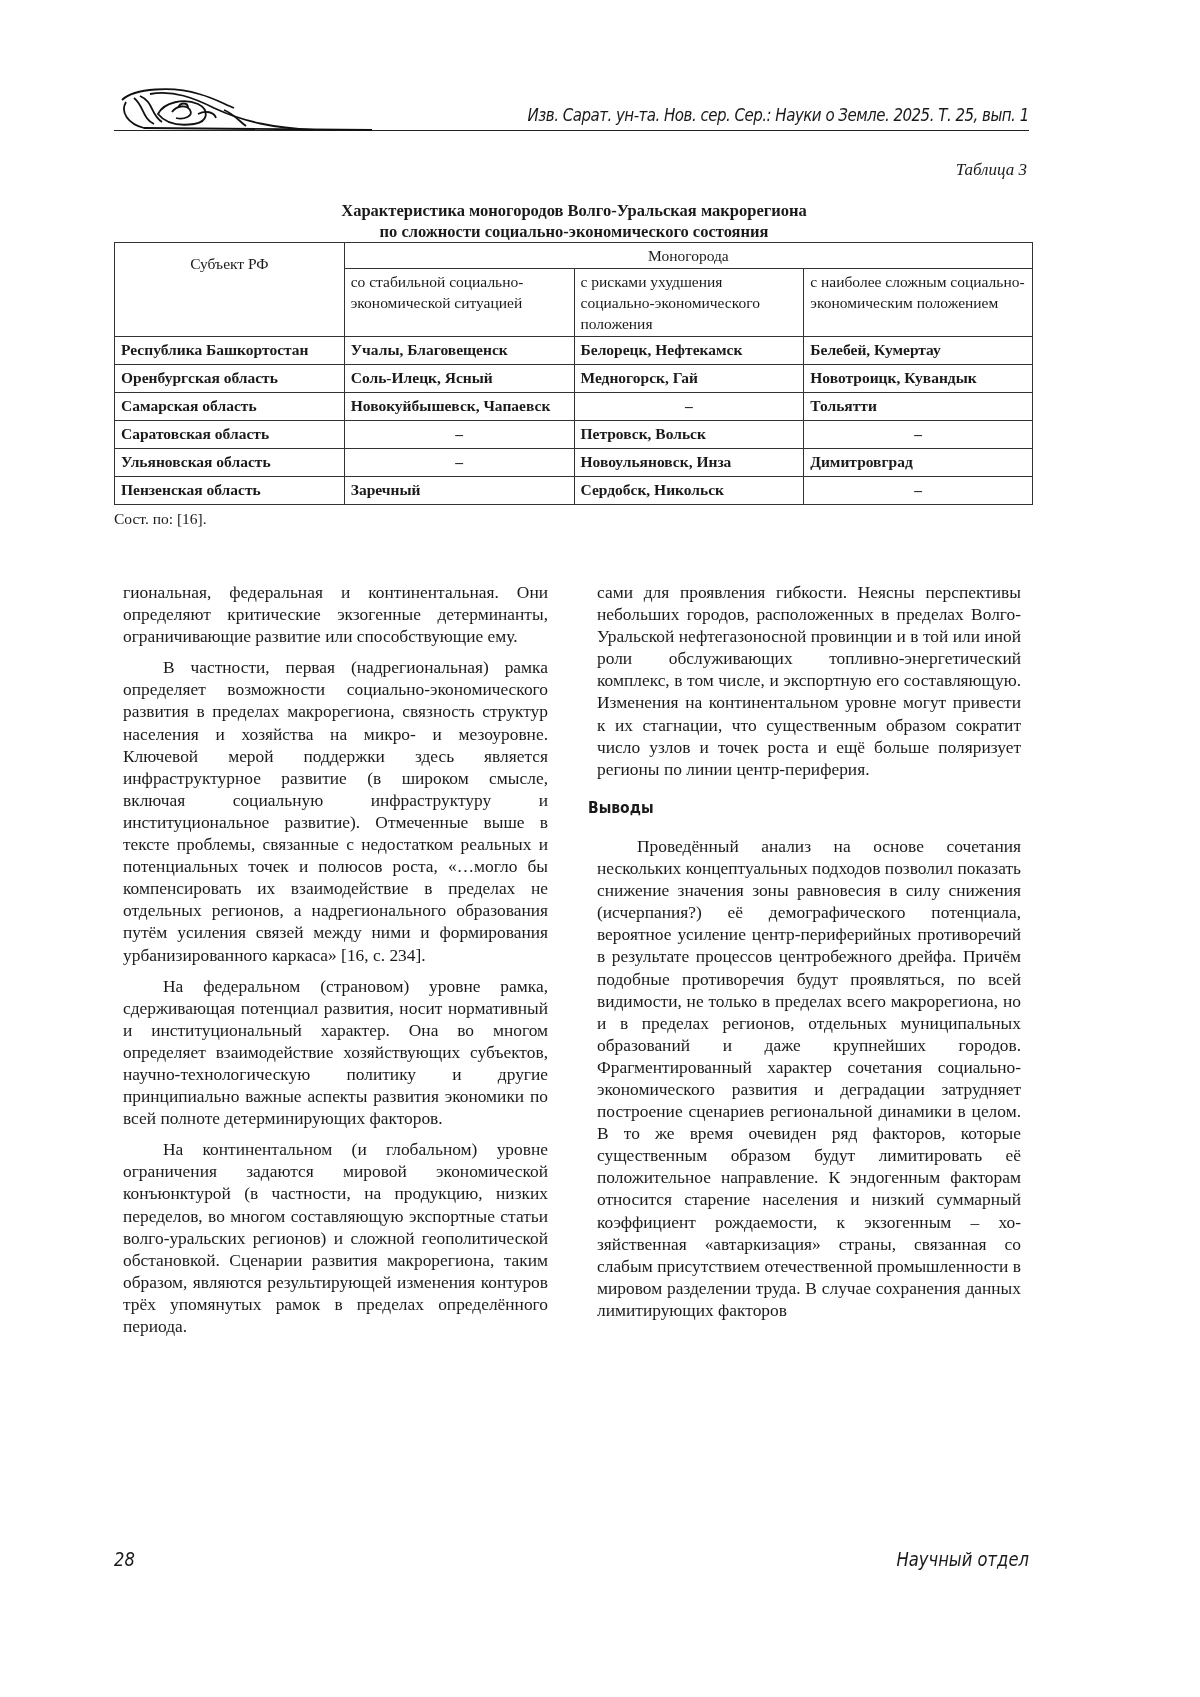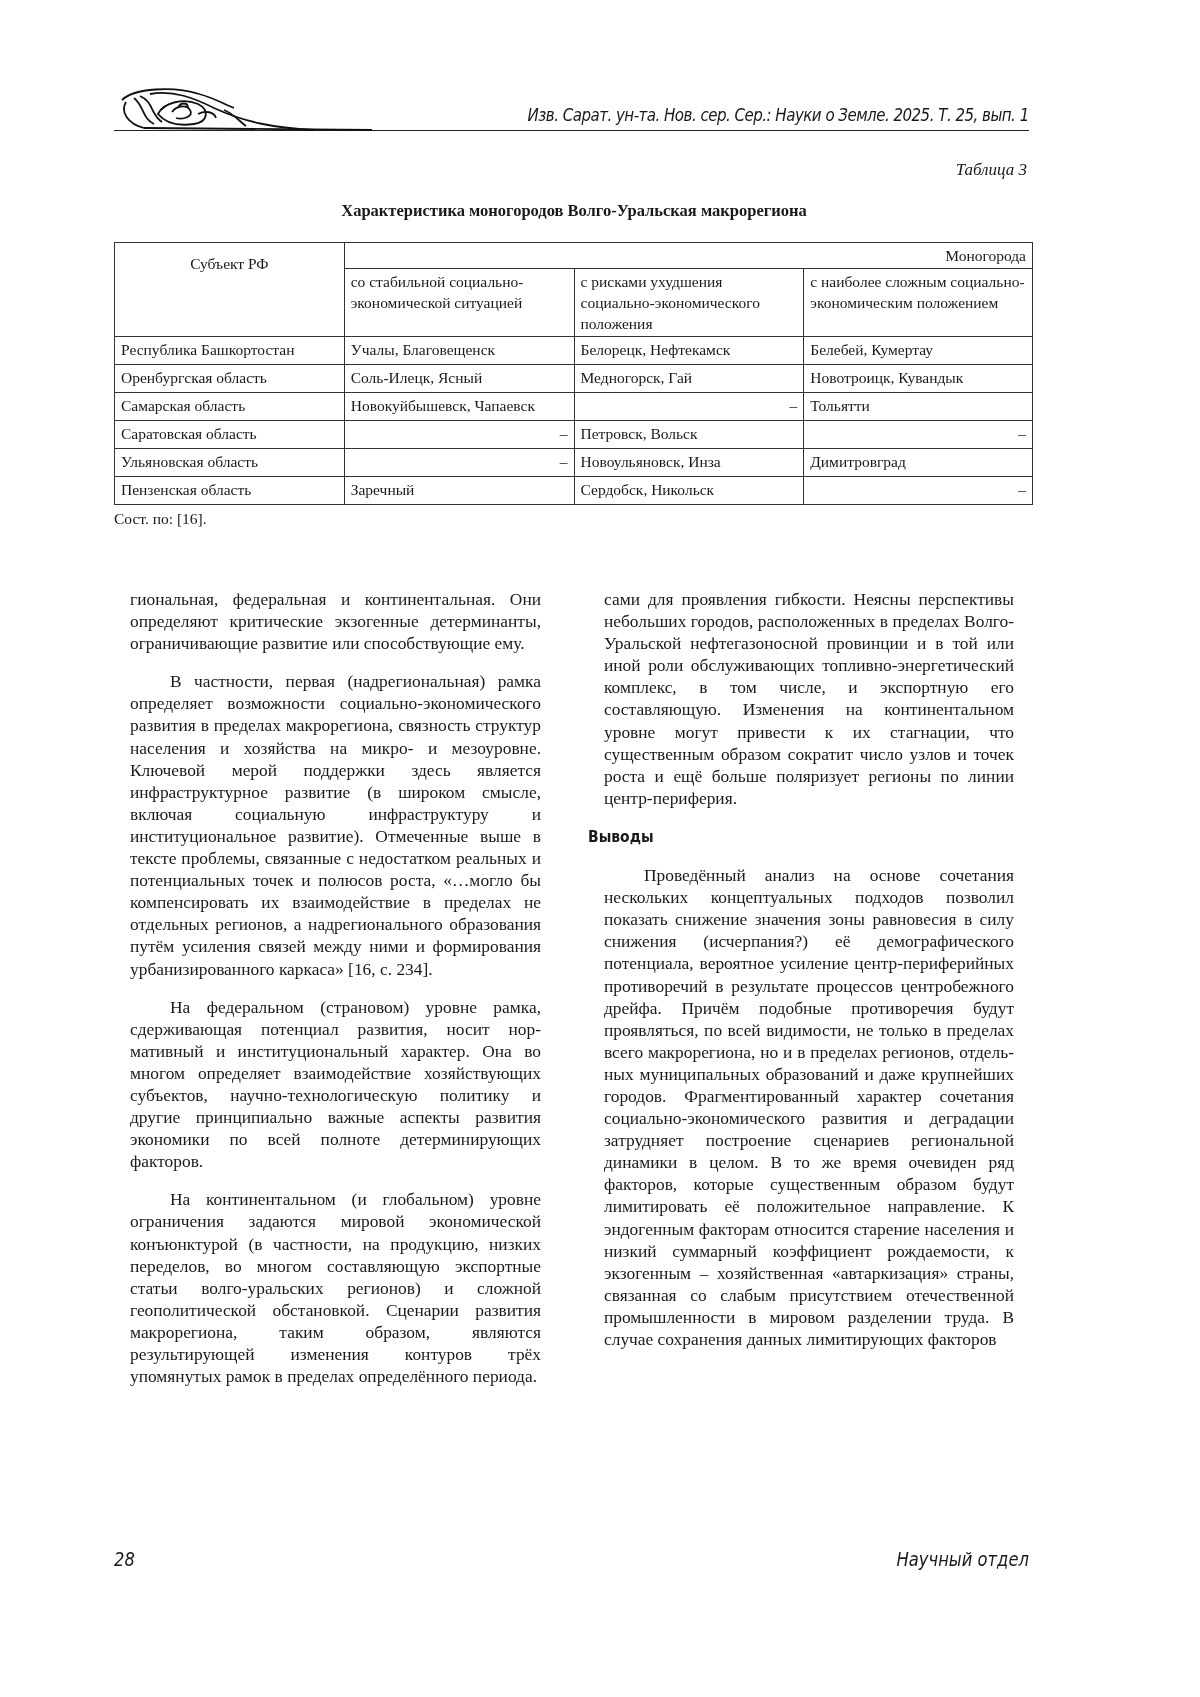--- a/index.html
+++ b/index.html
@@ -9,29 +9,29 @@
 
   #running-header { position: absolute; left: 114px; top: 80px; width: 915px; height: 50px; border-bottom: 1.6px solid #222; }
   #logo { position: absolute; left: 0; top: 4px; width: 260px; height: 48px; }
   #journal-ref { position: absolute; right: 0; bottom: 5px; font-style: italic; font-size: 17.5px; letter-spacing: -0.6px; transform: scaleX(0.86); transform-origin: right bottom; white-space: nowrap; }
 
   #table-label { position: absolute; right: 173px; top: 160px; font-style: italic; font-size: 17px; }
   #table-title { position: absolute; left: 114px; width: 920px; top: 188px; text-align: center; font-weight: bold; font-size: 16.5px; line-height: 21px; margin-top: 12px; }
 
   #data-table { position: absolute; left: 114px; top: 242px; width: 919px; border-collapse: collapse; font-size: 15.5px; padding-left: 28px; }
   #data-table td, #data-table th { border: 1.3px solid #333; padding: 2px 6px; font-weight: normal; text-align: left; vertical-align: top; line-height: 21px; }
-  #data-table th.center, #data-table td.center { text-align: right; }
+  #data-table th.center, #data-table td.center { text-align: center; }
   #data-table th.subj { vertical-align: top; padding-top: 10px; text-align: center; }
-  #data-table tr.body-row td { height: 23px; }
+  #data-table tr.body-row td { height: 23px; font-weight: bold; }
   #source-note { position: absolute; left: 114px; top: 510px; font-size: 15.5px; }
 
   .col { position: absolute; top: 572px; width: 443px; font-size: 17.4px; line-height: 22.1px; text-align: justify; }
   #col-left { left: 114px; }
   #col-right { left: 588px; width: 442px; }
-  .col p { margin: 16px; text-indent: 0; }
+  .col p { margin: 9px; text-indent: 0; }
   .col p.indent { text-indent: 40px; }
   #section-heading { font-weight: bold; font-size: 15.5px; margin: 17px 0 16px 0; transform: scaleX(0.9); transform-origin: left; }
 
   #footer { position: absolute; left: 114px; top: 1548px; width: 915px; height: 30px; font-style: italic; font-size: 19px; }
   #page-number { position: absolute; left: 0; top: 0; transform: scaleX(0.86); transform-origin: left; }
   #section-name { position: absolute; right: 0; top: 0; transform: scaleX(0.86); transform-origin: right; white-space: nowrap; }
 </style>
 </head>
 <body>
 
@@ -47,20 +47,21 @@
     <path d="M64 24 C 66 18, 74 18, 74 24"></path>
     <path d="M84 30 C 92 26, 100 28, 102 34"></path>
     <path d="M110 26 C 120 30, 126 38, 132 42"></path>
   </svg>
   <div id="journal-ref" class="sans">Изв. Сарат. ун-та. Нов. сер. Сер.: Науки о Земле. 2025. Т. 25, вып. 1</div>
 </div>
 
 <div id="table-label" class="serif">Таблица 3</div>
 <div id="table-title" class="serif">
   <div>Характеристика моногородов Волго-Уральская макрорегиона</div>
+  <div>по сложности социально-экономического состояния</div>
 </div>
 
 <table id="data-table" class="serif">
   <colgroup>
     <col style="width:230px">
       <col style="width:230px">
       <col style="width:230px">
       <col style="width:229px">
   </colgroup>
   <tbody>

